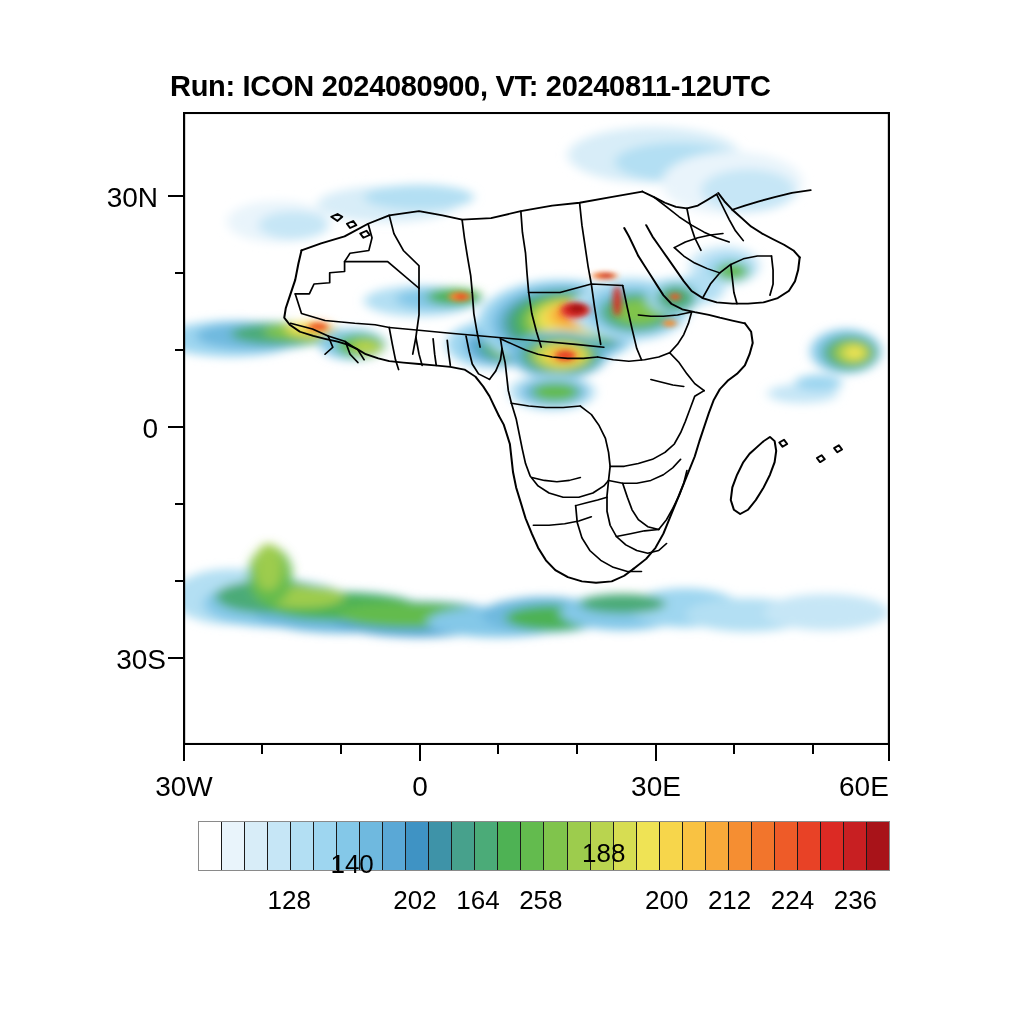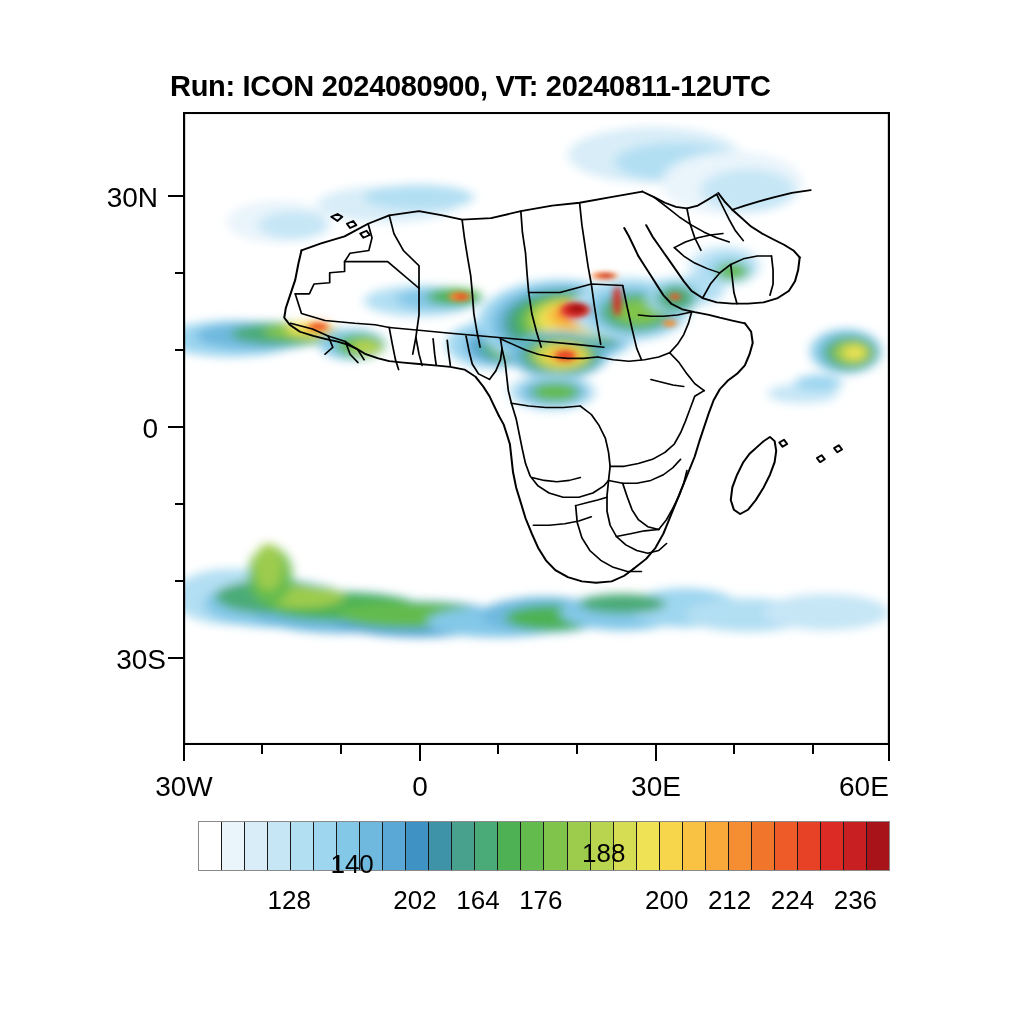--- a/index.html
+++ b/index.html
@@ -337,21 +337,21 @@
       <div style="background: rgb(220, 42, 36);"></div>
       <div style="background: rgb(200, 31, 34);"></div>
       <div style="background: rgb(168, 19, 25);"></div>
     </div>
 
   <div id="cblabels">
       <div class="cblbl" style="left: 210.909px; top: 885px; width: 100px;">128</div>
       <div class="cblbl" style="left: 273.818px; top: 849px; width: 100px;">140</div>
       <div class="cblbl" style="left: 336.727px; top: 885px; width: 100px;">202</div>
       <div class="cblbl" style="left: 399.636px; top: 885px; width: 100px;">164</div>
-      <div class="cblbl" style="left: 462.545px; top: 885px; width: 100px;">176</div>
+      <div class="cblbl" style="left: 462.545px; top: 885px; width: 100px;">258</div>
       <div class="cblbl" style="left: 525.455px; top: 838px; width: 100px;">188</div>
       <div class="cblbl" style="left: 588.364px; top: 885px; width: 100px;">200</div>
       <div class="cblbl" style="left: 651.273px; top: 885px; width: 100px;">212</div>
       <div class="cblbl" style="left: 714.182px; top: 885px; width: 100px;">224</div>
       <div class="cblbl" style="left: 777.091px; top: 885px; width: 100px;">236</div>
     </div>
 
 </div>
 
 </body></html>

